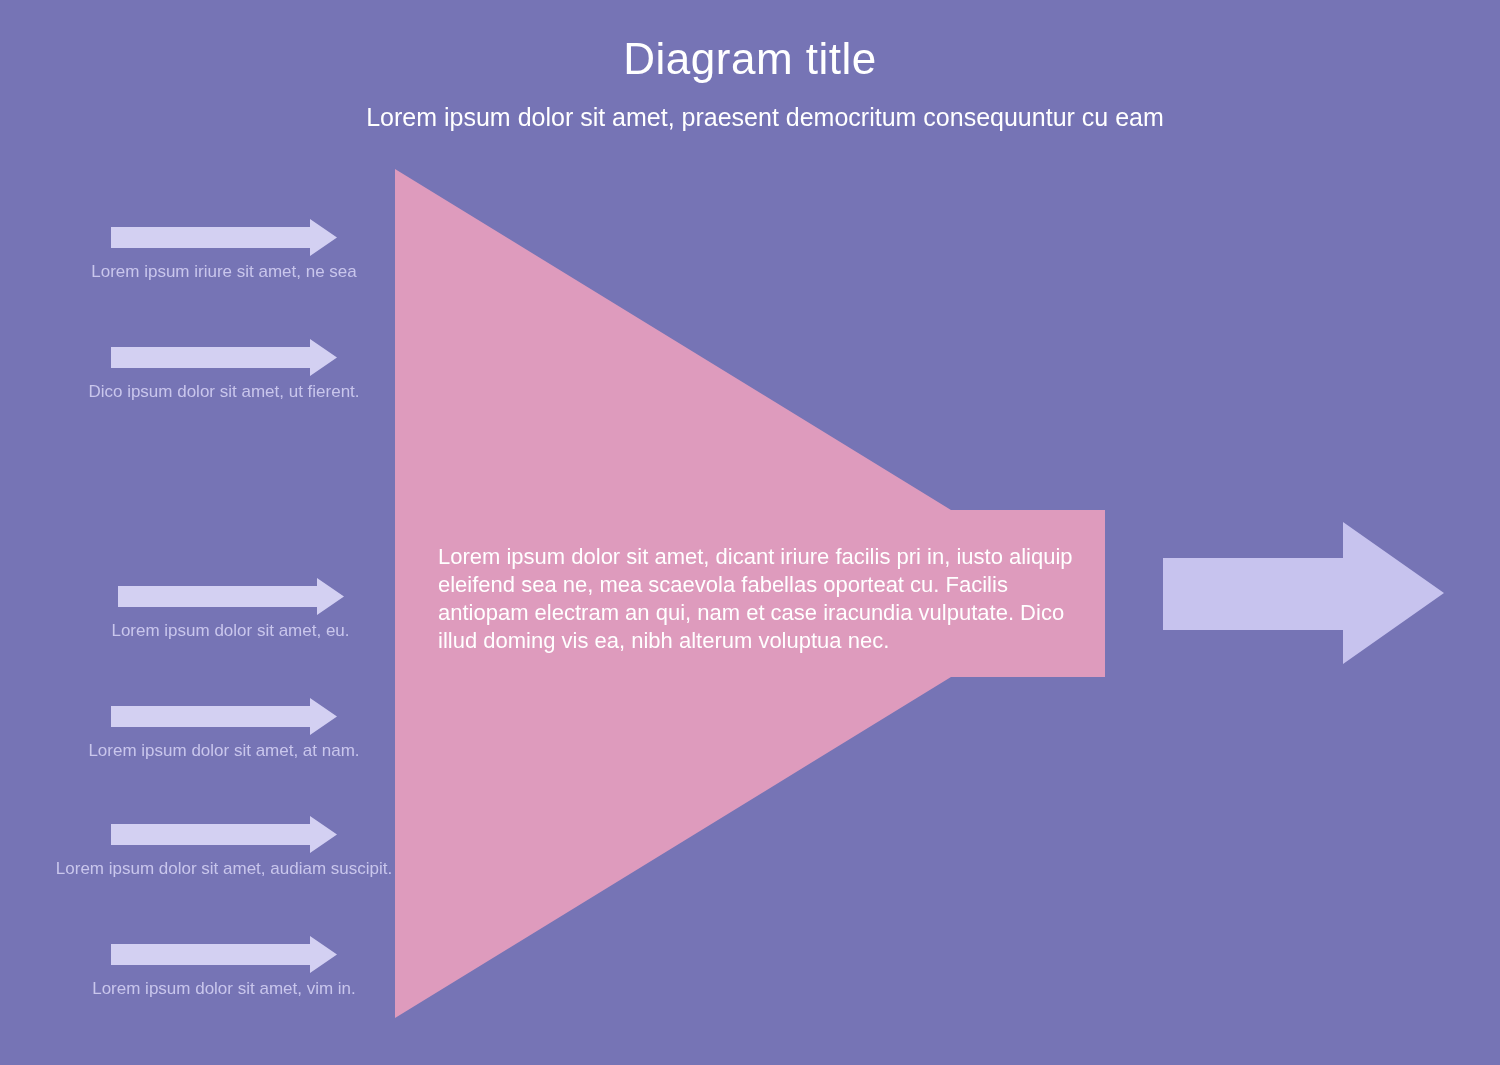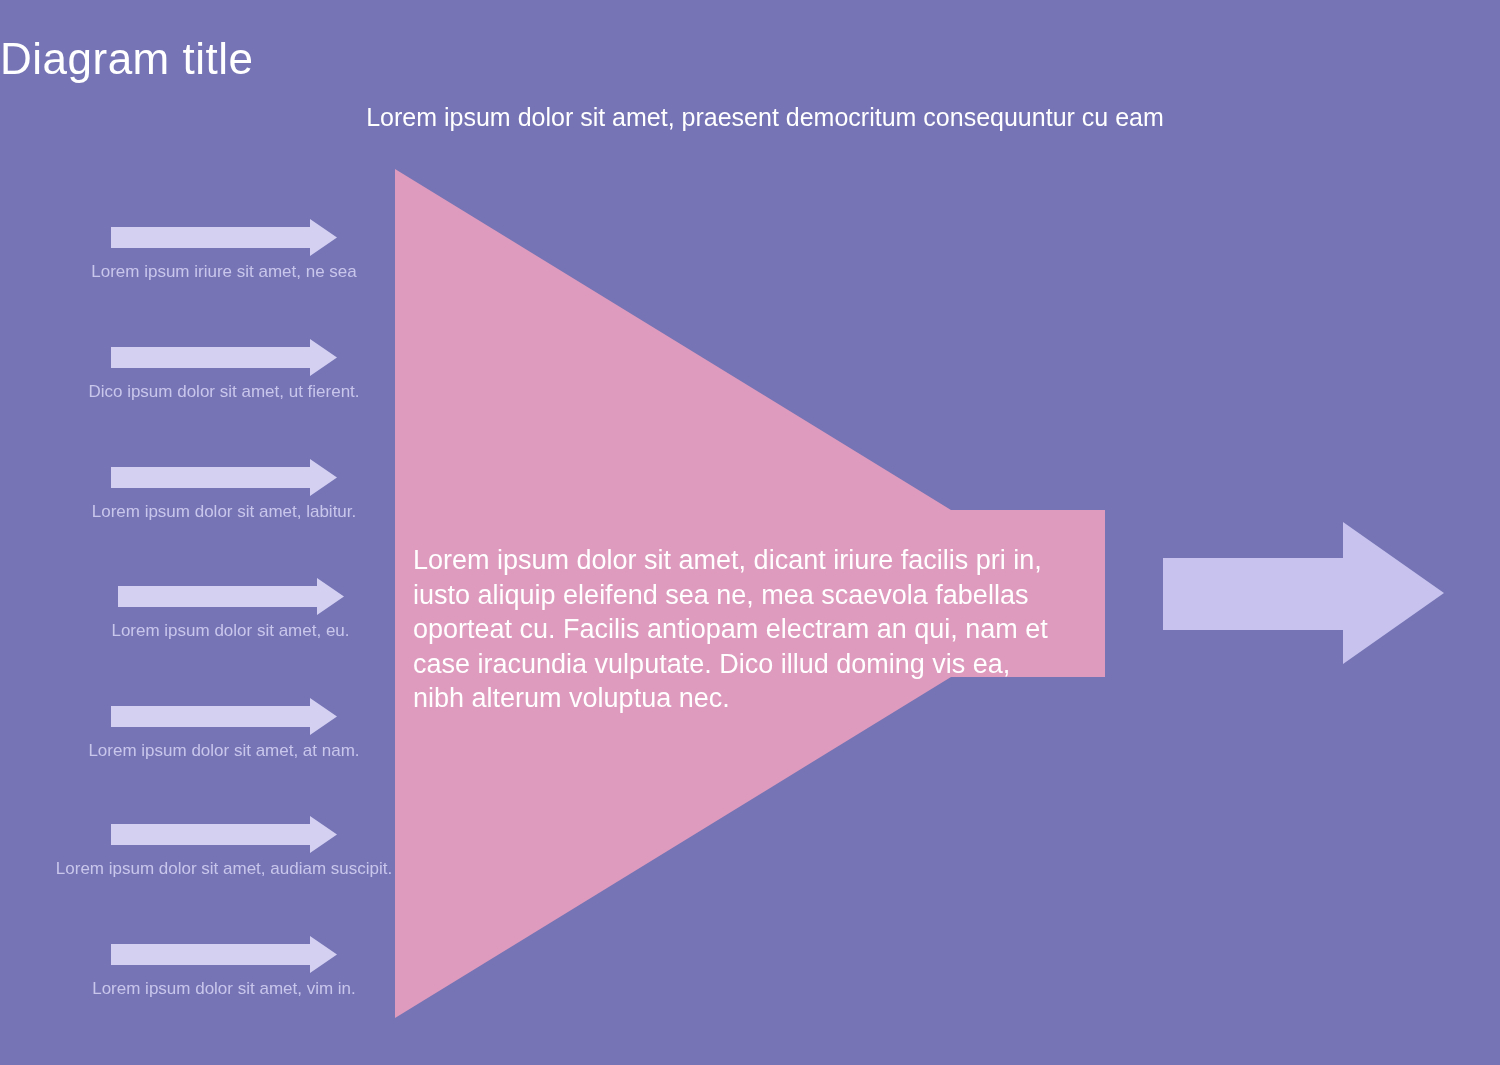--- a/index.html
+++ b/index.html
@@ -20,21 +20,21 @@
   }
   .canvas {
     position: absolute;
     left: 0; top: 0;
     width: 1500px; height: 1065px;
   }
   .title {
     position: absolute;
     left: 0; top: 34px;
     width: 100%;
-    text-align: left;
+    text-align: center;
     color: var(--title-text);
     font-size: 44px;
     font-weight: 400;
     letter-spacing: 0.5px;
   }
   .subtitle {
     position: absolute;
     left: 15px; top: 103px;
     width: 100%;
     text-align: center;
@@ -68,25 +68,25 @@
   .input-arrow polygon { fill: var(--left-arrow); }
   .input-label {
     margin-top: 6px;
     color: var(--label-text);
     font-size: 17px;
     text-align: center;
     white-space: nowrap;
   }
   .funnel-text {
     position: absolute;
-    left: 413px;
+    left: 438px;
     top: 543px;
     width: 648px;
     color: var(--title-text);
-    font-size: 27px;
+    font-size: 22px;
     line-height: 1.28;
   }
 </style>
 </head>
 <body>
 
 <div class="canvas">
 
   <svg class="shape-layer" viewBox="0 0 1500 1065" aria-hidden="true">
     <polygon class="funnel-shape" points="395,169 951,510 1105,510 1105,677 951,677 395,1018"></polygon>
@@ -103,26 +103,20 @@
     <div class="input-label">Lorem ipsum iriure sit amet, ne sea</div>
   </div>
 
   <div class="input-row row-2">
     <svg class="input-arrow" viewBox="0 0 226 37" aria-hidden="true">
       <polygon points="0,8 199,8 199,0 226,18.5 199,37 199,29 0,29"></polygon>
     </svg>
     <div class="input-label">Dico ipsum dolor sit amet, ut fierent.</div>
   </div>
 
-  <div class="input-row row-3">
-    <svg class="input-arrow" viewBox="0 0 226 37" aria-hidden="true">
-      <polygon points="0,8 199,8 199,0 226,18.5 199,37 199,29 0,29"></polygon>
-    </svg>
-    <div class="input-label">Lorem ipsum dolor sit amet, labitur.</div>
-  </div>
 
   <div class="input-row row-4">
     <svg class="input-arrow" viewBox="0 0 226 37" aria-hidden="true">
       <polygon points="0,8 199,8 199,0 226,18.5 199,37 199,29 0,29"></polygon>
     </svg>
     <div class="input-label">Lorem ipsum dolor sit amet, eu.</div>
   </div>
 
   <div class="input-row row-5">
     <svg class="input-arrow" viewBox="0 0 226 37" aria-hidden="true">

